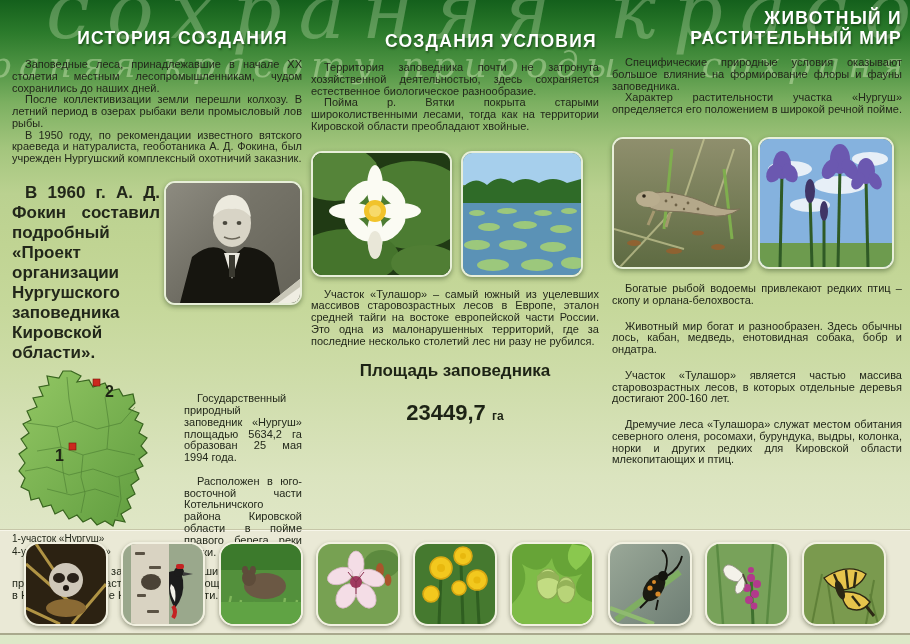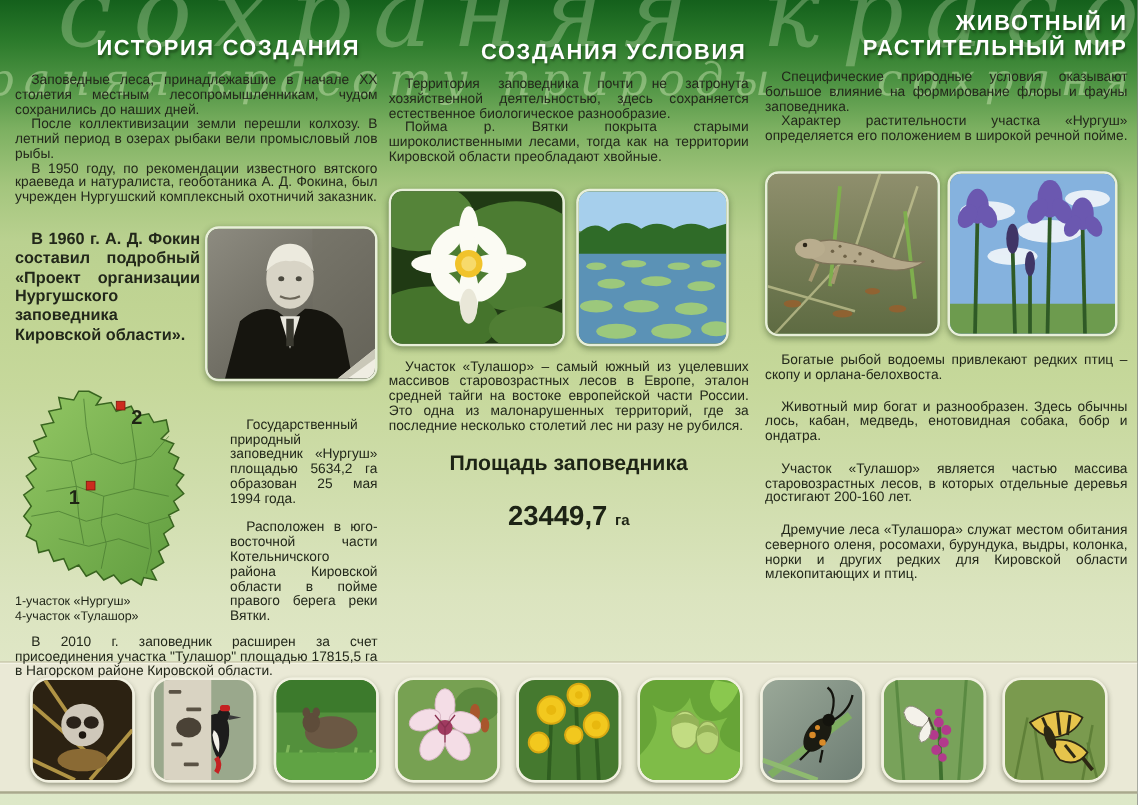--- a/index.html
+++ b/index.html
@@ -31,21 +31,21 @@
   .gap8{margin-top:8px!important;} .gap12{margin-top:12px!important;} .gap14{margin-top:14px!important;}
   .row{display:flex;}
   
   .ph{border-radius:11px;border:2px solid rgba(246,249,232,.9);
       box-shadow:0 2px 5px rgba(35,60,22,.45);overflow:hidden;flex:none;
       background:#6a8a55;}
   .ph svg{display:block;}
   
   .fokin-row{margin-top:16px;}
   .fokin-row .txt{width:152px;padding-top:2px;}
-  .fokin-row .txt p{text-align:justify;font-weight:bold;font-size:13px;line-height:1.18;color:#22271a;}
+  .fokin-row .txt p{text-align:justify;font-weight:bold;font-size:17px;line-height:1.18;color:#22271a;}
   .map-row{margin-top:4px;}
   .map-block{width:172px;flex:none;}
   .map-legend{font-size:10px;line-height:1.25;color:#1f2417;margin-top:2px;}
   .map-row .txt{width:118px;padding-top:26px;}
   
   .c2-photos{margin-top:18px;display:flex;gap:9px;}
   
   .area{margin-top:14px;text-align:center;color:#1d2315;}
   .area-label{font-weight:bold;font-size:17px;}
   .area-line{font-weight:bold;font-size:22px;line-height:1.1;margin-top:20px;}

